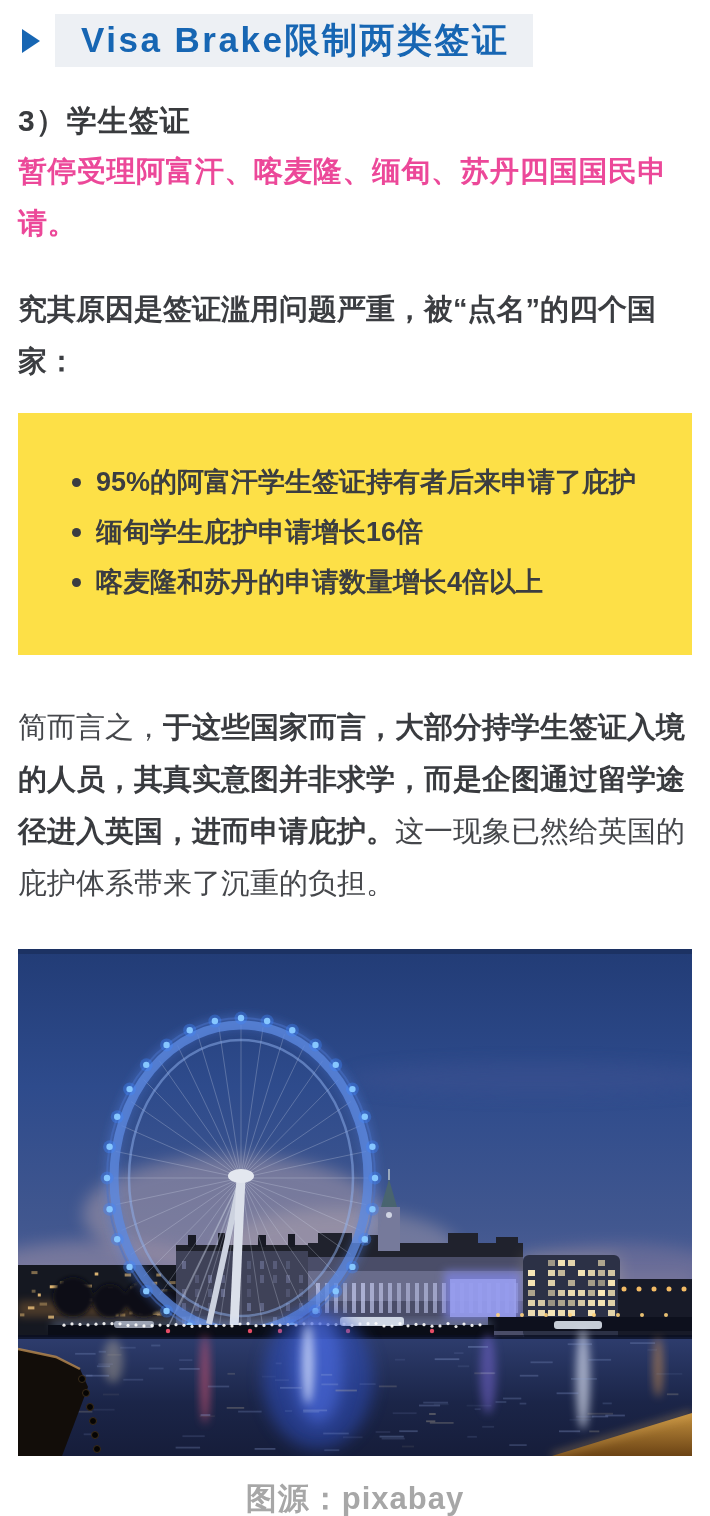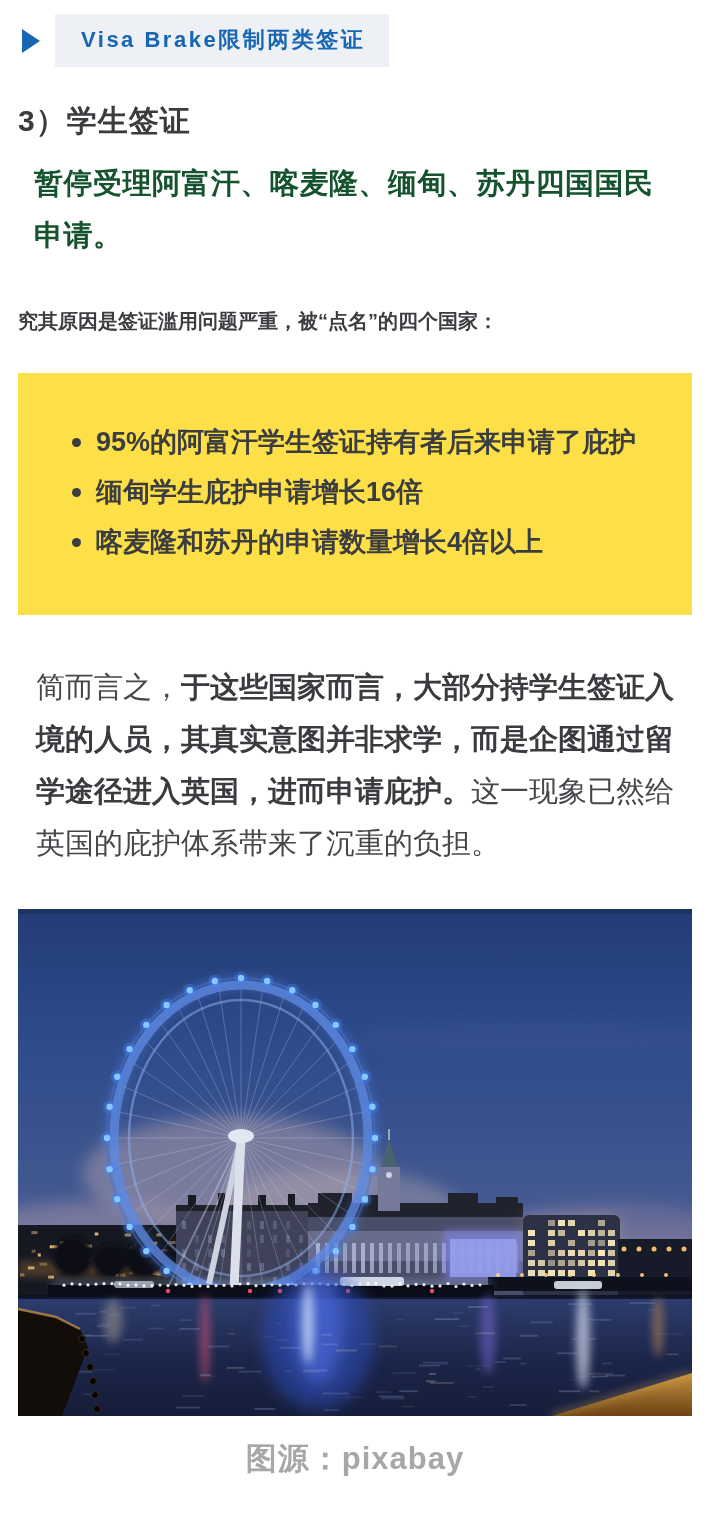--- a/index.html
+++ b/index.html
@@ -5,34 +5,34 @@
   html,body{margin:0;padding:0;}
   body{
     width:710px;height:1516px;background:#ffffff;overflow:hidden;
     font-family:"Liberation Sans", sans-serif;
     -webkit-font-smoothing:antialiased;
   }
   .page{padding:0 18px;}
   
   .header-row{display:flex;align-items:center;margin-top:14px;}
   .tri{width:0;height:0;border-left:18px solid #1766b3;border-top:12px solid transparent;border-bottom:12px solid transparent;margin:0 15px 0 4px;}
-  .title-box{background:#edf0f4;color:#1766b3;font-weight:bold;font-size:22px;letter-spacing:2.5px;padding:9px 24px 10px 26px;line-height:34px;}
+  .title-box{background:#edf0f4;color:#1766b3;font-weight:bold;font-size:35px;letter-spacing:2.5px;padding:9px 24px 10px 26px;line-height:34px;}
   
   h2.section{font-size:30px;font-weight:bold;color:#393b3e;margin:34px 0 4px 0;line-height:40px;letter-spacing:1px;}
   
-  p.alert{color:#14532d;font-weight:bold;font-size:29px;line-height:52px;margin:16px;letter-spacing:.5px;}
+  p.alert{color:#ec4899;font-weight:bold;font-size:29px;line-height:52px;margin:0;letter-spacing:.5px;}
   
-  p.lead{color:#3b3d41;font-weight:bold;font-size:20px;line-height:52px;margin:34px 0 0 0;letter-spacing:0;}
+  p.lead{color:#3b3d41;font-weight:bold;font-size:29px;line-height:52px;margin:34px 0 0 0;letter-spacing:0;}
   
   .quote{background:#fde047;margin-top:26px;padding:44px 10px 48px 54px;}
   .quote ul{margin:0;padding:0;}
   .quote li{list-style:none;position:relative;padding-left:24px;font-size:27px;font-weight:bold;color:#3b3d41;line-height:50px;}
   .quote li::before{content:'';position:absolute;left:0;top:21px;width:9px;height:9px;border-radius:50%;background:#3b3d41;}
   
-  p.body{font-size:29px;line-height:52px;color:#45474b;margin:46px 0 0 18px;letter-spacing:0;font-weight:400;}
+  p.body{font-size:29px;line-height:52px;color:#45474b;margin:46px 0 0 0;letter-spacing:0;font-weight:400;}
   p.body b{color:#393b3f;font-weight:bold;}
   
   figure{margin:40px 0 0 0;}
   figure svg{display:block;}
   figcaption{text-align:center;color:#a7a7a7;font-weight:bold;font-size:31px;margin-top:22px;letter-spacing:1px;}
 </style>
 </head>
 <body>
 
 <div class="page">

